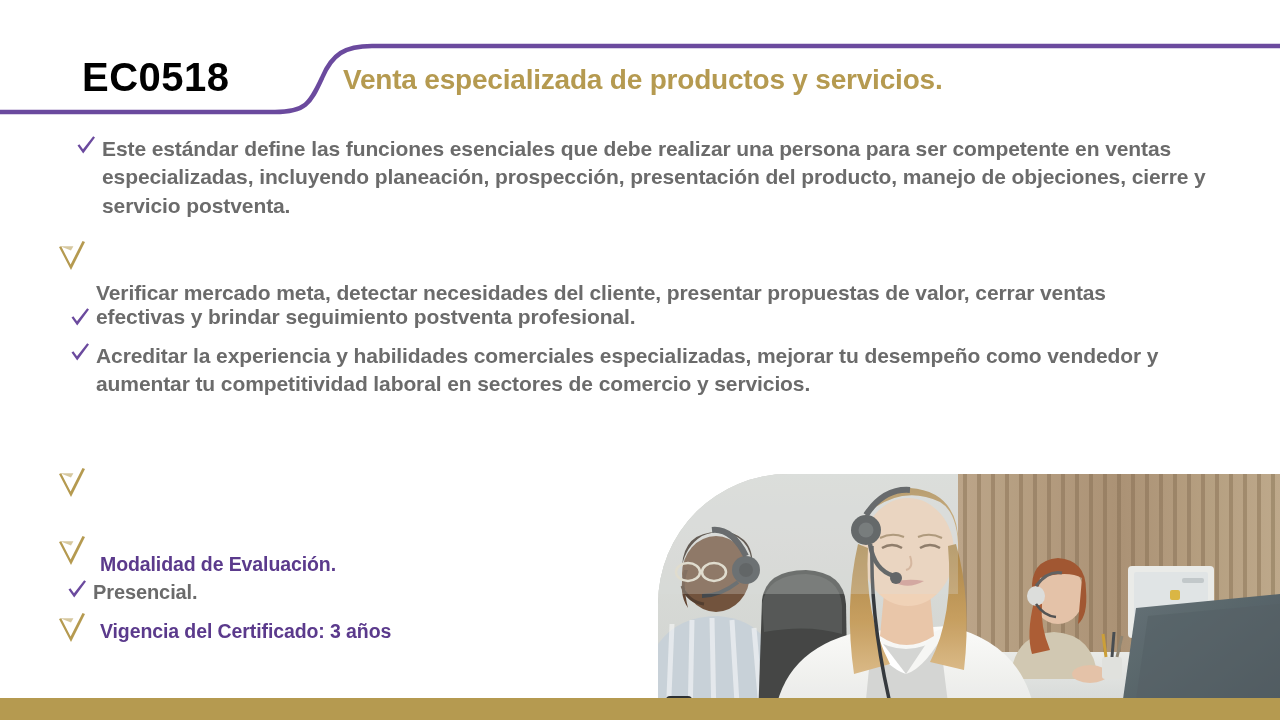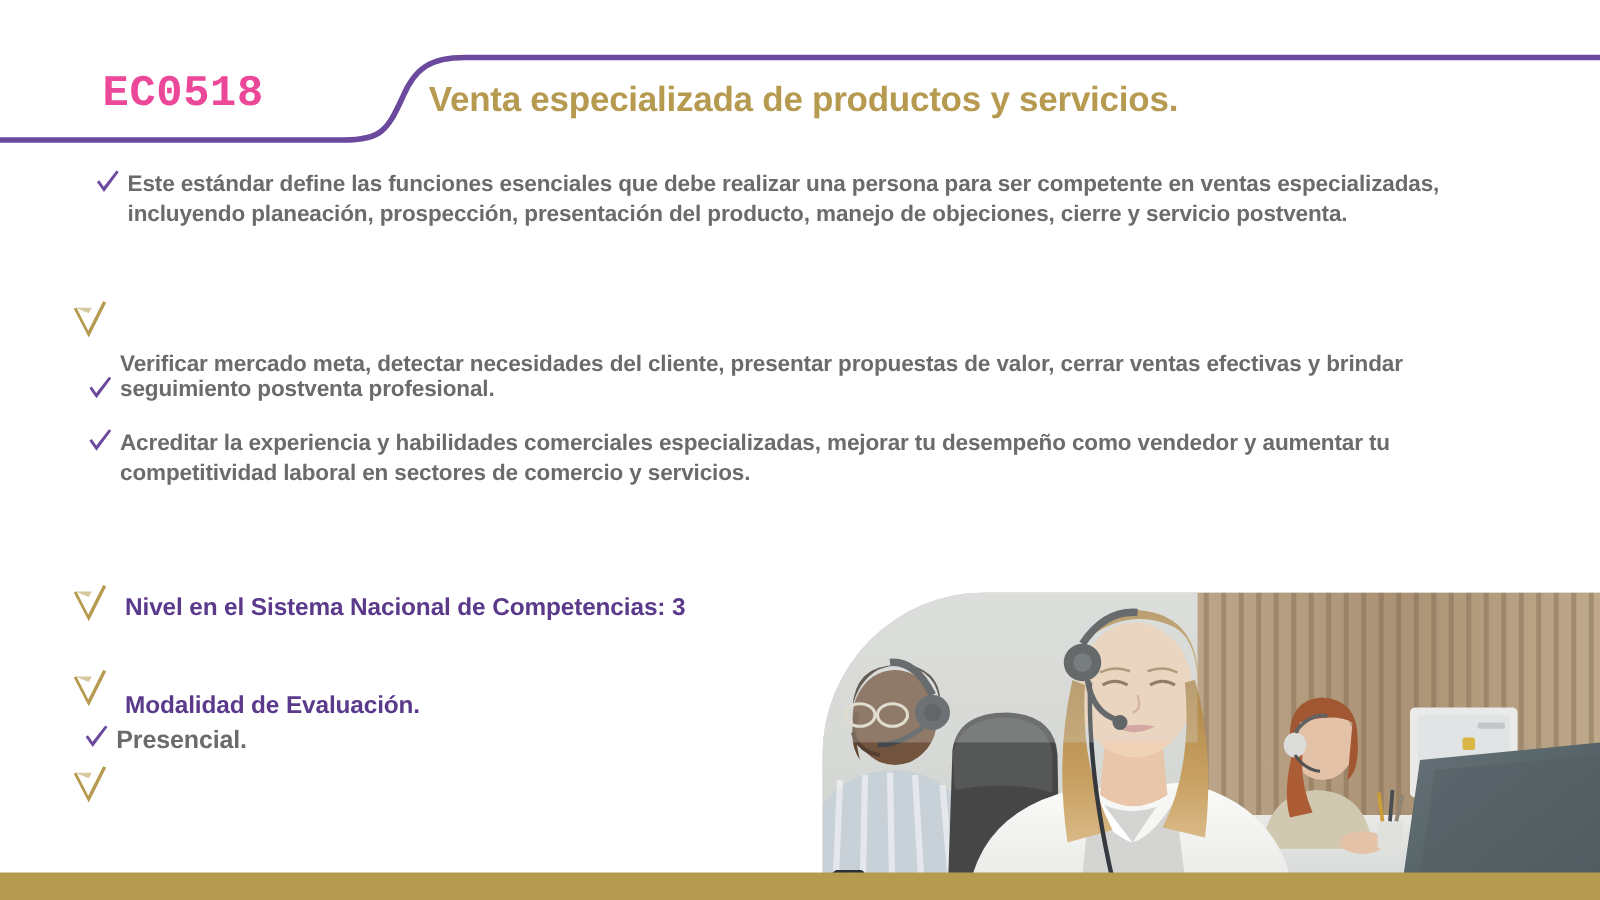--- a/index.html
+++ b/index.html
@@ -29,25 +29,25 @@
     position: absolute;
     left: 0; top: 30px;
     width: 1280px;
     height: 95px;
     pointer-events: none;
   }
   #header-code {
     position: absolute;
     left: 82px;
     top: 55px;
-    font-size: 35px;
+    font-size: 40px;
     font-weight: bold;
     letter-spacing: 0.5px;
-    color: #ec4899;
-    font-family: Liberation Mono, monospace;
+    color: #000000;
+    font-family: Liberation Sans, sans-serif;
   }
   #header-title {
     position: absolute;
     left: 343px;
     top: 64px;
     font-size: 28px;
     font-weight: bold;
     color: #b59a50;
     letter-spacing: -0.2px;
     white-space: nowrap;
@@ -93,21 +93,21 @@
     align-items: flex-start;
   }
   .cmark {
     width: 20px;
     height: 20px;
     flex: 0 0 20px;
     margin-right: 6px;
     margin-top: 1px;
   }
   .bullet-text {
-    font-size: 18px;
+    font-size: 21px;
     font-weight: bold;
     color: #6b6b6b;
     line-height: 1.35;
     letter-spacing: -0.1px;
   }
   .bullet-text.tight { line-height: 1.12; }
 
   
   #photo {
     position: absolute;
@@ -177,21 +177,20 @@
         <div class="bullet-text">Acreditar la experiencia y habilidades comerciales especializadas, mejorar tu desempeño como vendedor y aumentar tu competitividad laboral en sectores de comercio y servicios.</div>
       </div>
     </div>
 
     <div class="section" style="top:345px;">
       <div class="sec-head">
         <svg class="vmark" viewBox="0 0 30 32" xmlns="http://www.w3.org/2000/svg">
           <path d="M3,7 L15,30 L29,2 L26.5,1 L14.6,24.6 L5.2,6.2 Z" fill="#b59a50"></path>
           <path d="M4.2,6.2 L17.4,6.2 L15.0,10.6 Z" fill="#b59a50" opacity="0.55"></path>
         </svg>
-        <div class="sec-title" style="margin-left:8px;">Nivel en el Sistema Nacional de Competencias: 3</div>
       </div>
     </div>
 
     <div class="section" style="top:413px;">
       <div class="sec-head">
         <svg class="vmark" viewBox="0 0 30 32" xmlns="http://www.w3.org/2000/svg">
           <path d="M3,7 L15,30 L29,2 L26.5,1 L14.6,24.6 L5.2,6.2 Z" fill="#b59a50"></path>
           <path d="M4.2,6.2 L17.4,6.2 L15.0,10.6 Z" fill="#b59a50" opacity="0.55"></path>
         </svg>
         <div class="sec-title" style="margin-left:8px; padding-top:12px;">Modalidad de Evaluación.</div>
@@ -203,20 +202,21 @@
         <div class="bullet-text" style="font-size:20px;">Presencial.</div>
       </div>
     </div>
 
     <div class="section" style="top:490px;">
       <div class="sec-head">
         <svg class="vmark" viewBox="0 0 30 32" xmlns="http://www.w3.org/2000/svg">
           <path d="M3,7 L15,30 L29,2 L26.5,1 L14.6,24.6 L5.2,6.2 Z" fill="#b59a50"></path>
           <path d="M4.2,6.2 L17.4,6.2 L15.0,10.6 Z" fill="#b59a50" opacity="0.55"></path>
         </svg>
+        <div class="sec-title" style="margin-left:8px;">Vigencia del Certificado: 3 años</div>
       </div>
     </div>
 
   </div>
 
   <div id="photo">
     <svg viewBox="0 0 622 246" width="622" height="246" xmlns="http://www.w3.org/2000/svg">
       <defs>
         <linearGradient id="wallg" x1="0" y1="0" x2="0" y2="1">
           <stop offset="0%" stop-color="#dcdedb"></stop>

